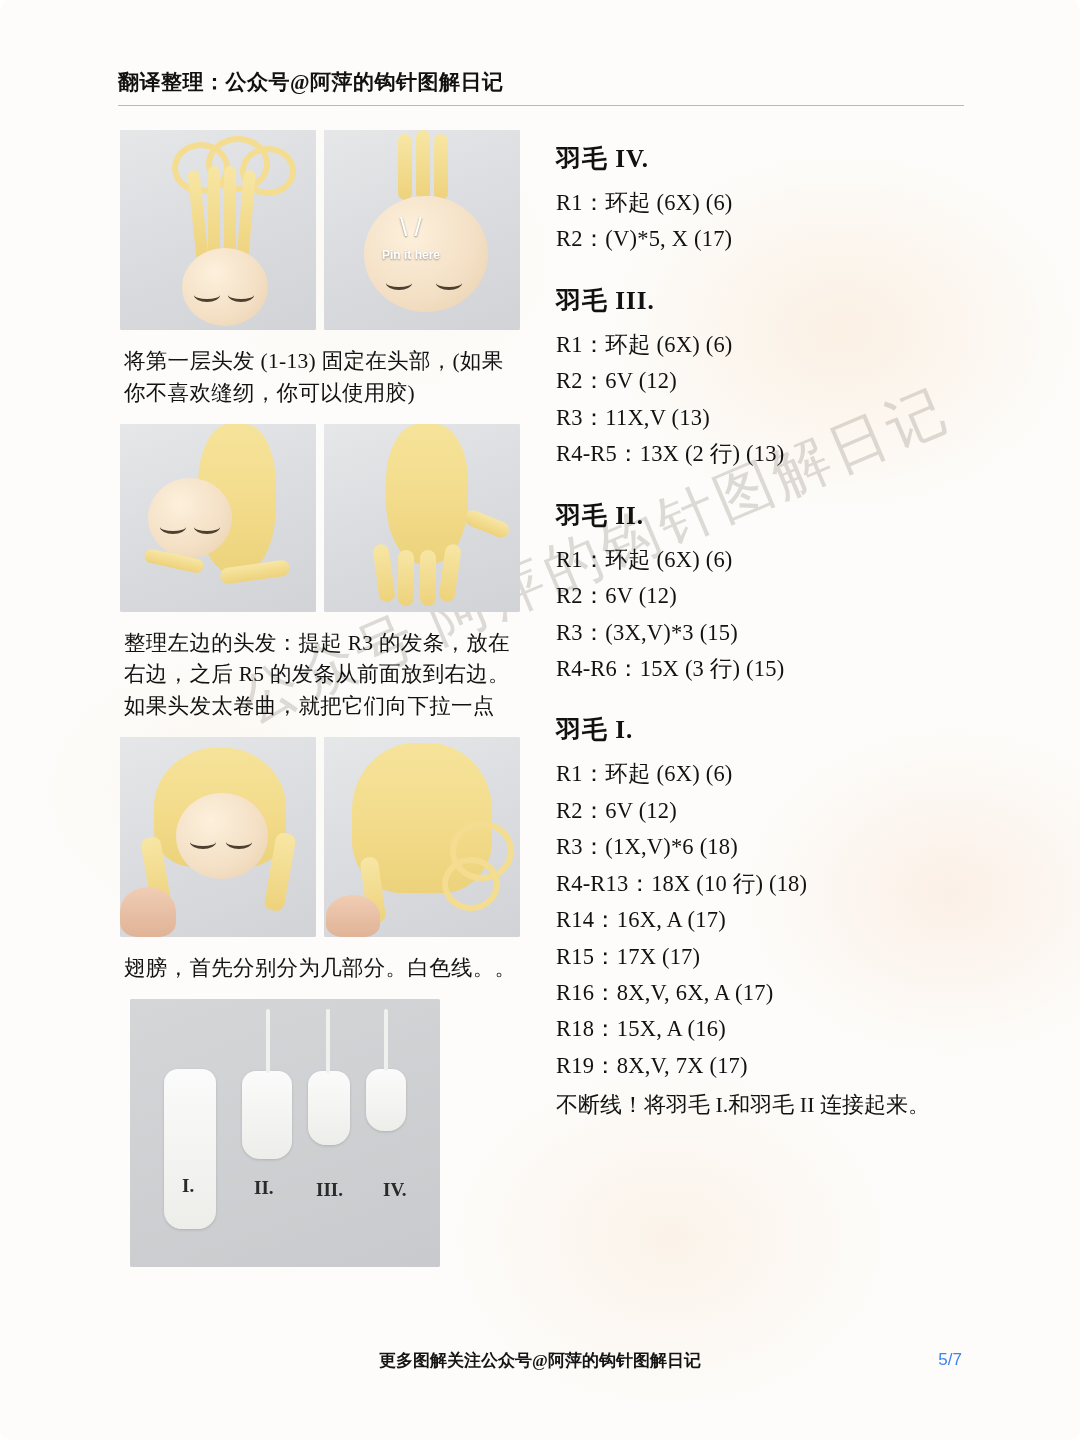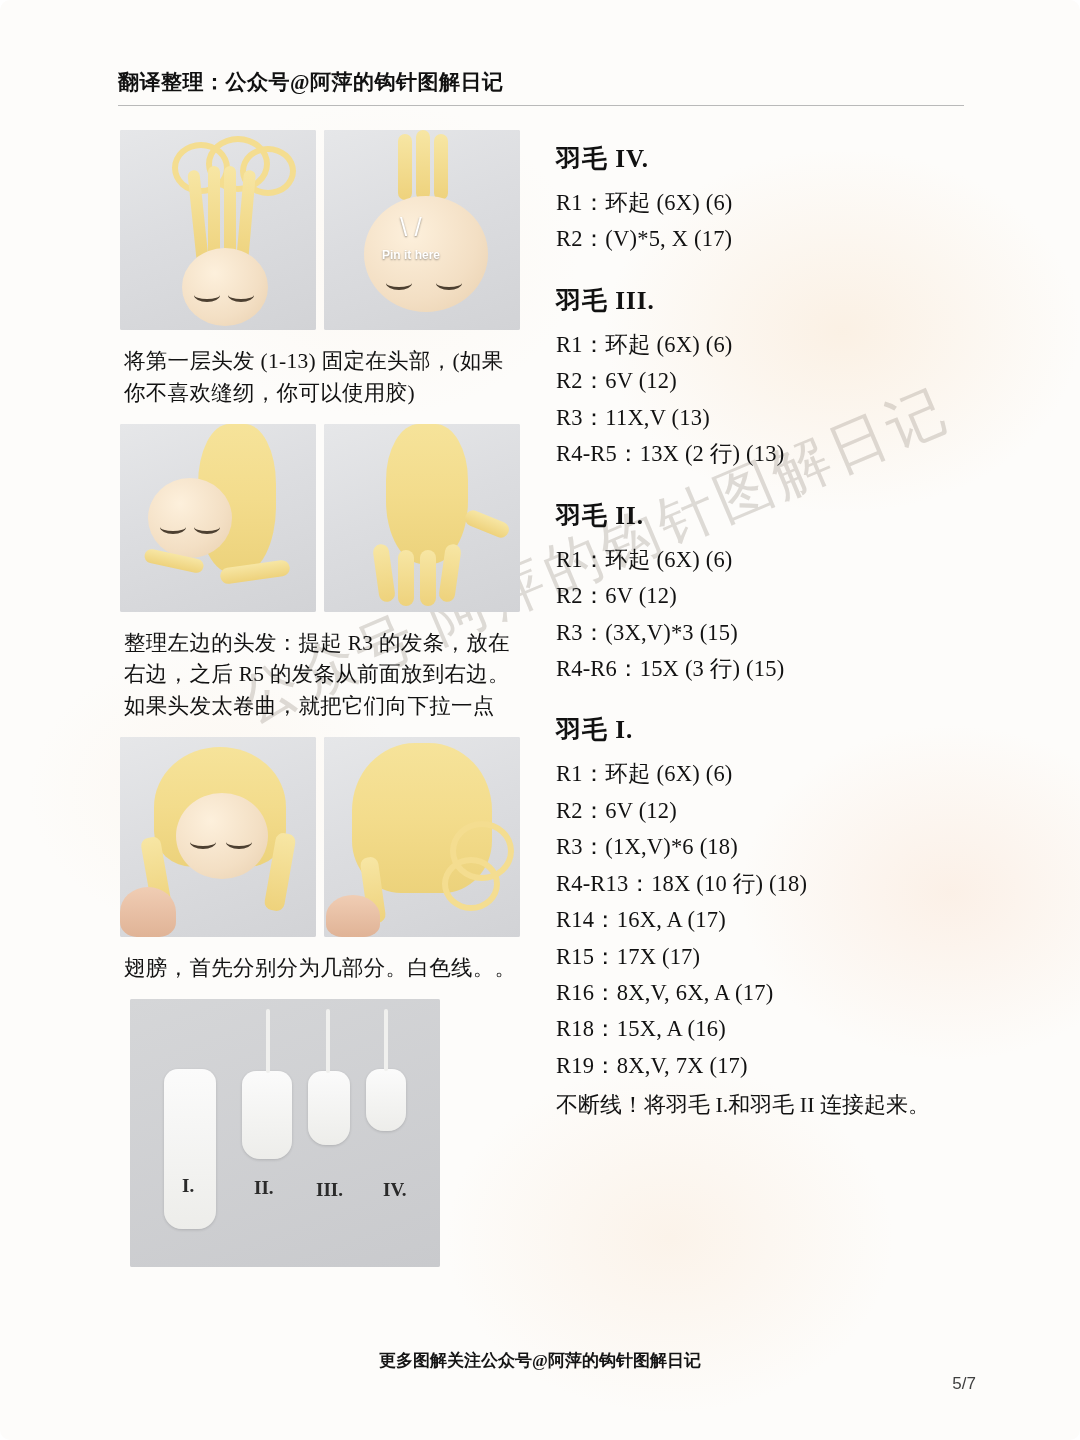--- a/index.html
+++ b/index.html
@@ -192,26 +192,25 @@
   .footer-center {
     position: absolute;
     left: 0; right: 0;
     text-align: center;
     font-size: 17px;
     font-weight: bold;
     color: #141414;
   }
   .footer-page {
     position: absolute;
-    right: 104px;
+    right: 118px;
     top: 1px;
     font-size: 17px;
-    color: #404040;
+    color: #3b82f6;
     font-family: "Liberation Sans", sans-serif;
-    margin-top: 24px;
   }
 </style>
 </head>
 <body>
 
 <div class="page">
   <div class="paper-tint"></div>
 
   <div class="header">
     <div class="header-title">翻译整理：公众号@阿萍的钩针图解日记</div>

